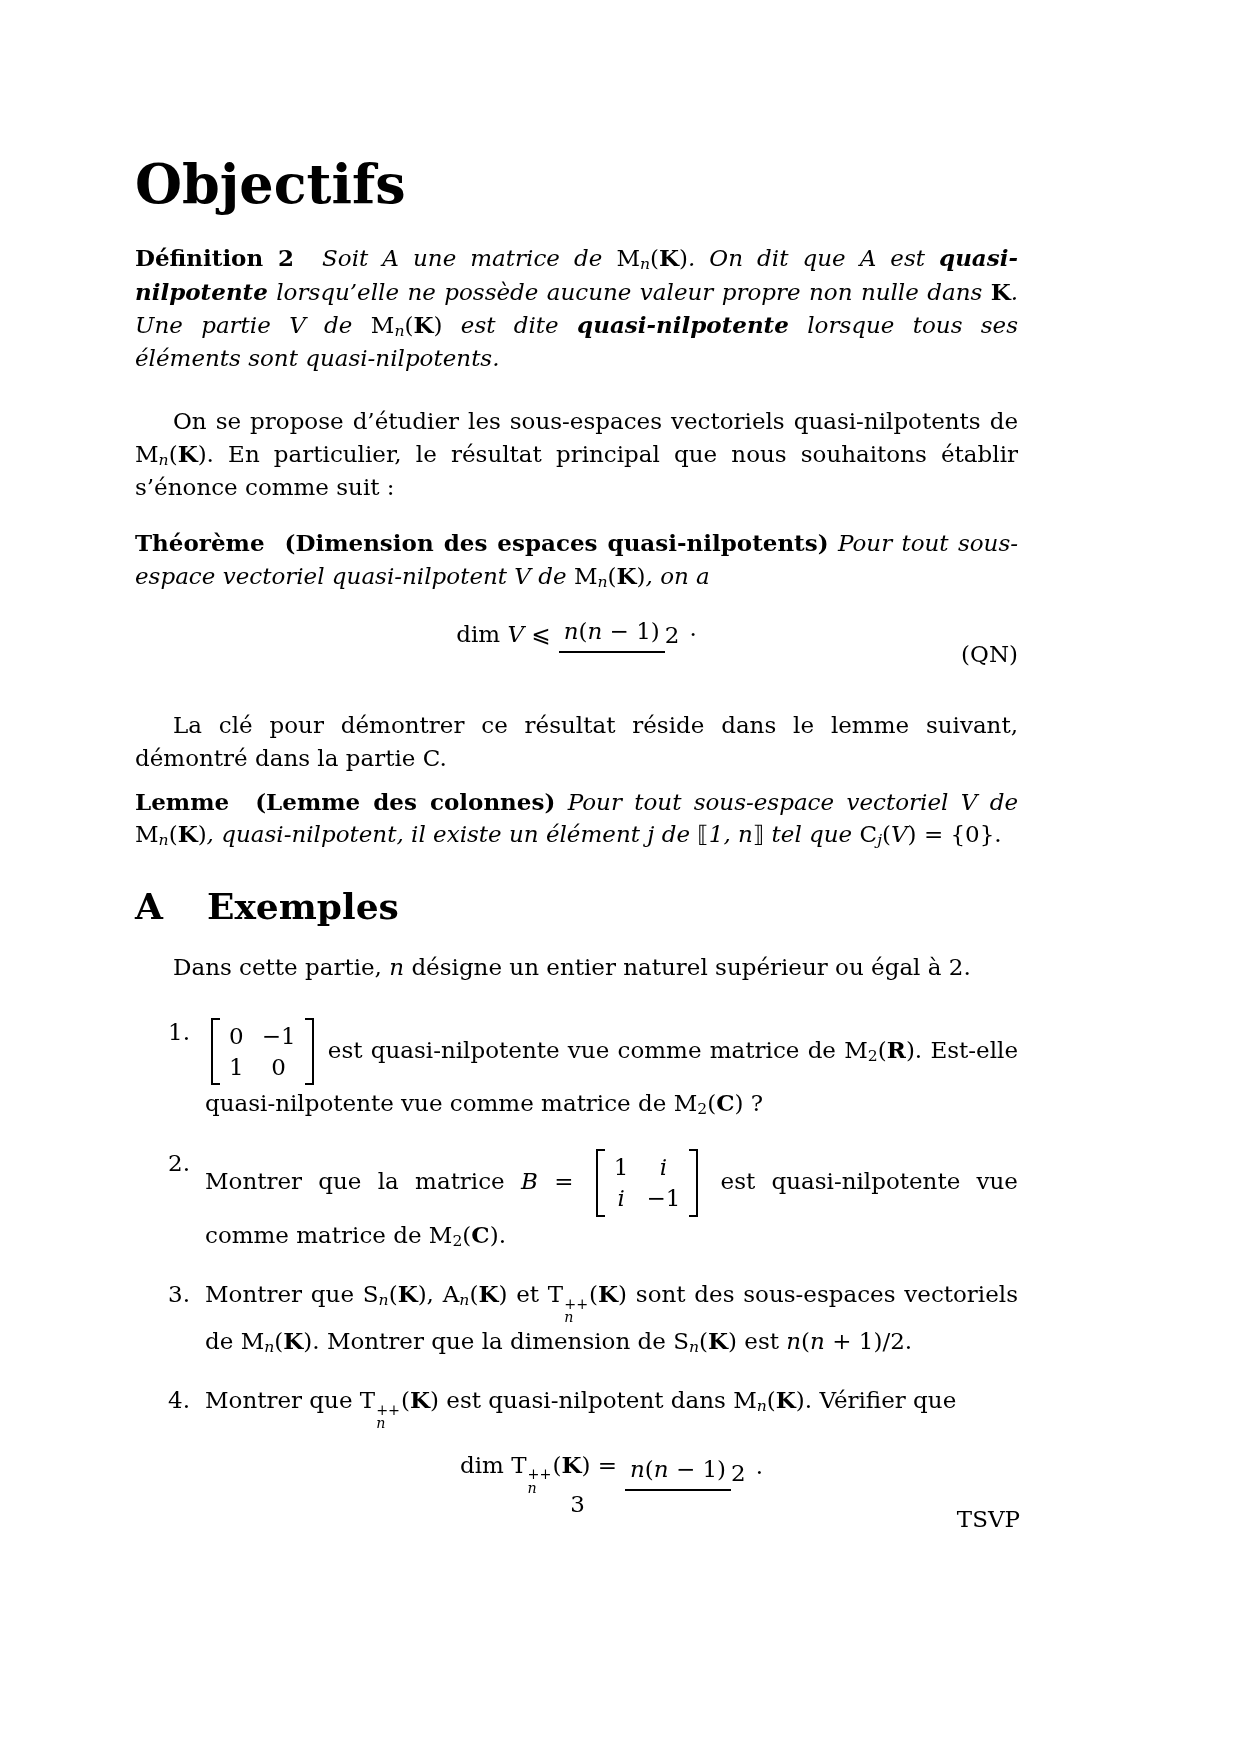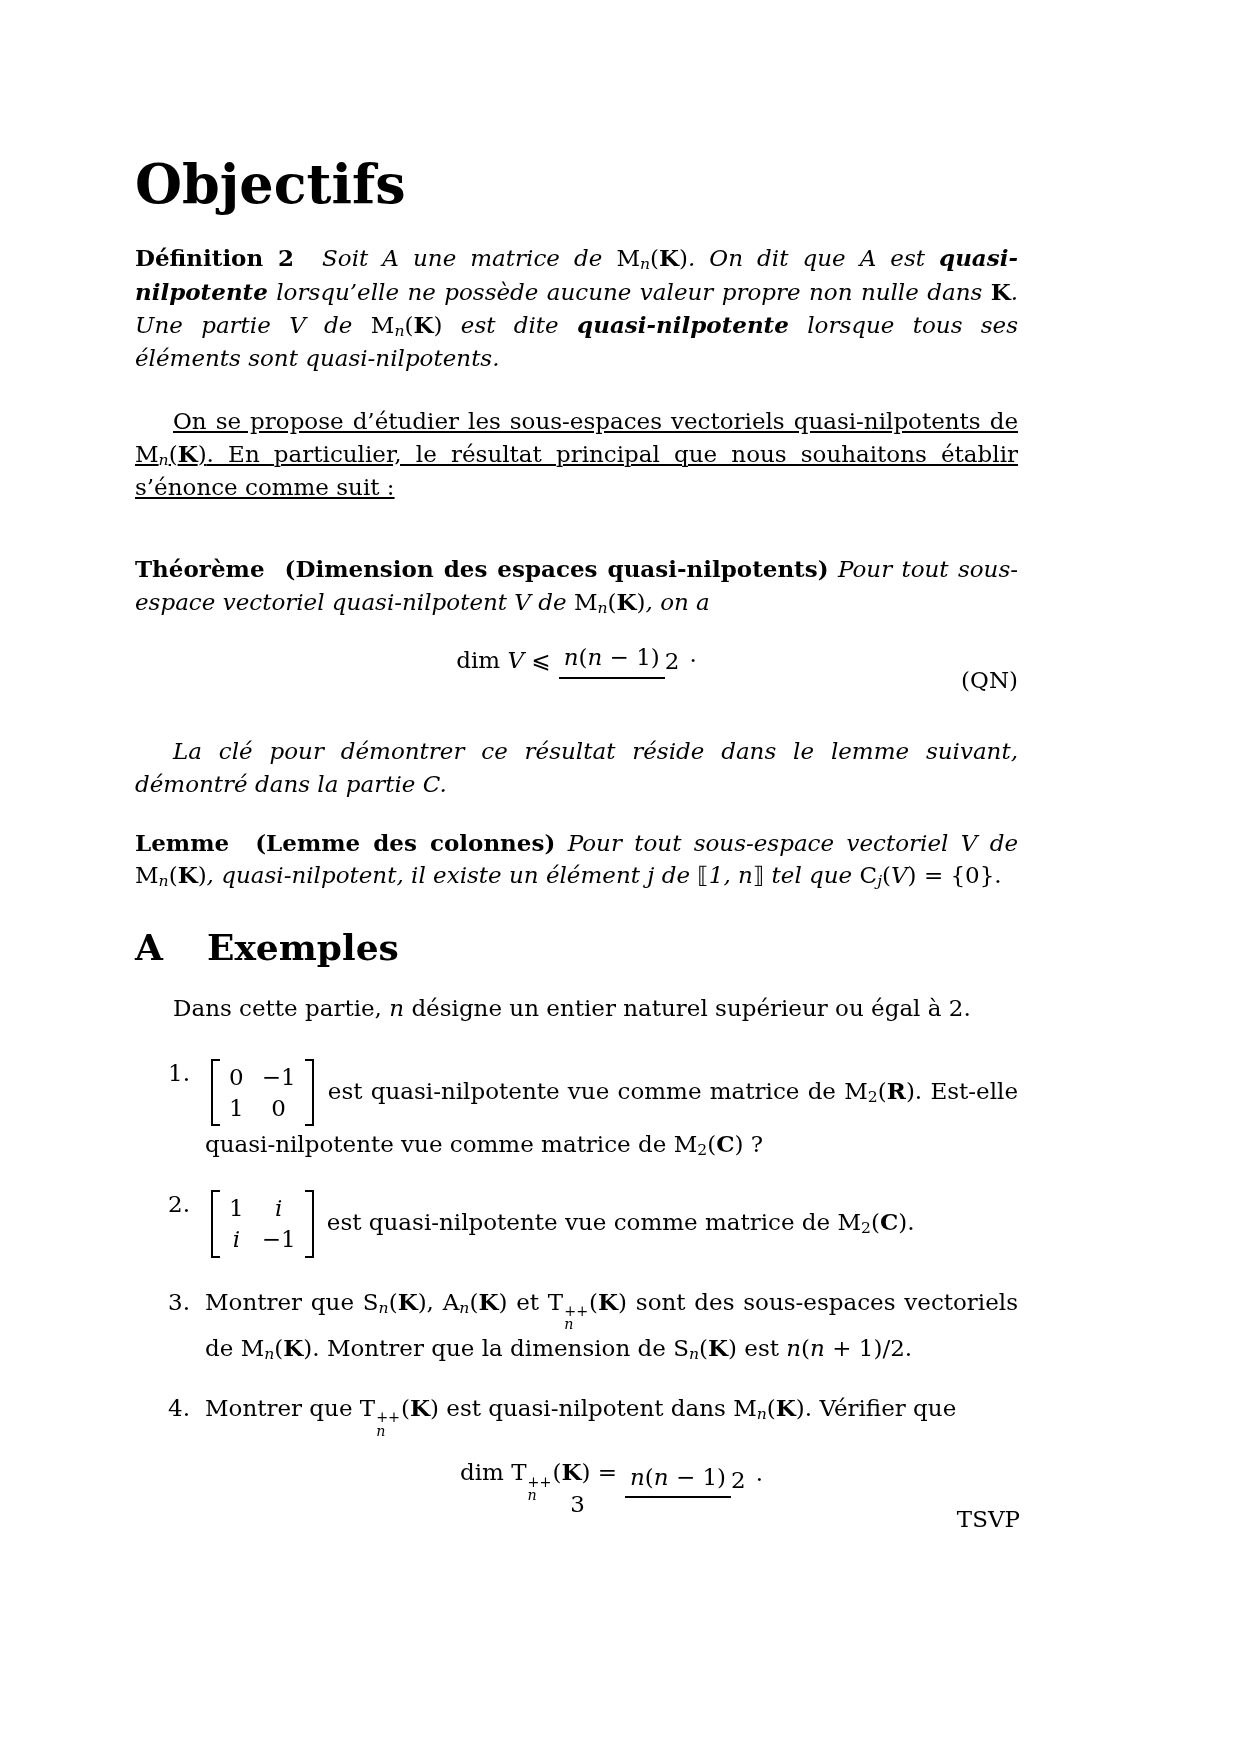--- a/index.html
+++ b/index.html
@@ -10,22 +10,22 @@
     font-family:"DejaVu Serif","Liberation Serif","DejaVu Sans",serif;
     font-size:23px;line-height:1.42;
     overflow:hidden;
   }
   .page{box-sizing:border-box;padding:155px 222px 0 135px;}
   p{margin:0;}
   .just{text-align:justify;}
   .indent{text-indent:38px;}
   h1.doc-title{font-size:54px;font-weight:bold;margin:0 0 28px 0;line-height:1.1;}
   .mb-def{margin-bottom:30px;}
-  .mb-intro{margin-bottom:49px;text-decoration:underline;}
-  .mb-cle{margin-bottom:26px;font-style:italic;}
+  .mb-intro{margin-bottom:23px;}
+  .mb-cle{margin-bottom:11px;}
   .section-h{display:flex;gap:44px;font-size:36px;font-weight:bold;margin:34px 0 24px 0;line-height:1.15;}
   .mb-sintro{margin-bottom:32px;}
 
   
   .seg-i{font-style:italic;}
   .seg-b{font-weight:bold;}
   .seg-bi{font-weight:bold;font-style:italic;}
   .seg-sub{font-size:0.68em;vertical-align:-0.22em;}
   .seg-isub{font-size:0.68em;vertical-align:-0.22em;font-style:italic;}
   .seg-stack{display:inline-flex;flex-direction:column;align-items:flex-start;
@@ -105,21 +105,21 @@
             <span>−1</span>
             <span>1</span>
             <span>0</span>
           </span>
           <span class="brr"></span>
         </span><span><span> est quasi-nilpotente vue comme matrice de </span><span>M</span><span class="seg-sub">2</span><span>(</span><span class="seg-b">R</span><span>). Est-elle quasi-nilpotente vue comme matrice de </span><span>M</span><span class="seg-sub">2</span><span>(</span><span class="seg-b">C</span><span>)&nbsp;?</span></span>
     </div>
 
     <div class="item">
       <span class="item-label">2.</span>
-      <span class="mat">
+      <span><span>Montrer que la matrice </span><span class="seg-i">B</span><span> = </span></span><span class="mat">
           <span class="brl"></span>
           <span class="mgrid">
             <span>1</span>
             <span class="seg-i">i</span>
             <span class="seg-i">i</span>
             <span>−1</span>
           </span>
           <span class="brr"></span>
         </span><span><span> est quasi-nilpotente vue comme matrice de </span><span>M</span><span class="seg-sub">2</span><span>(</span><span class="seg-b">C</span><span>).</span></span>
     </div>

